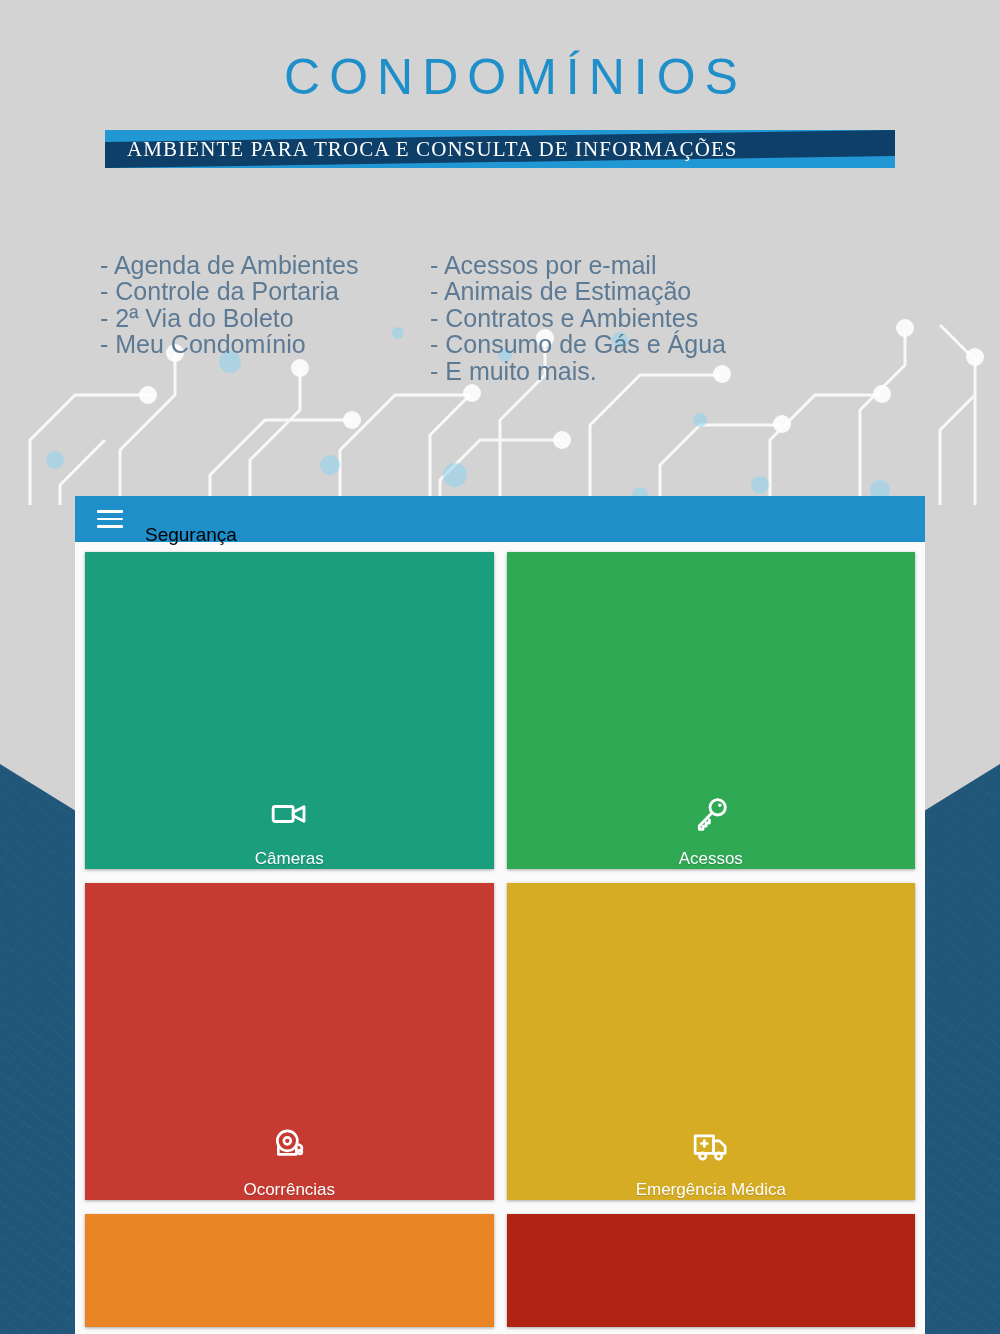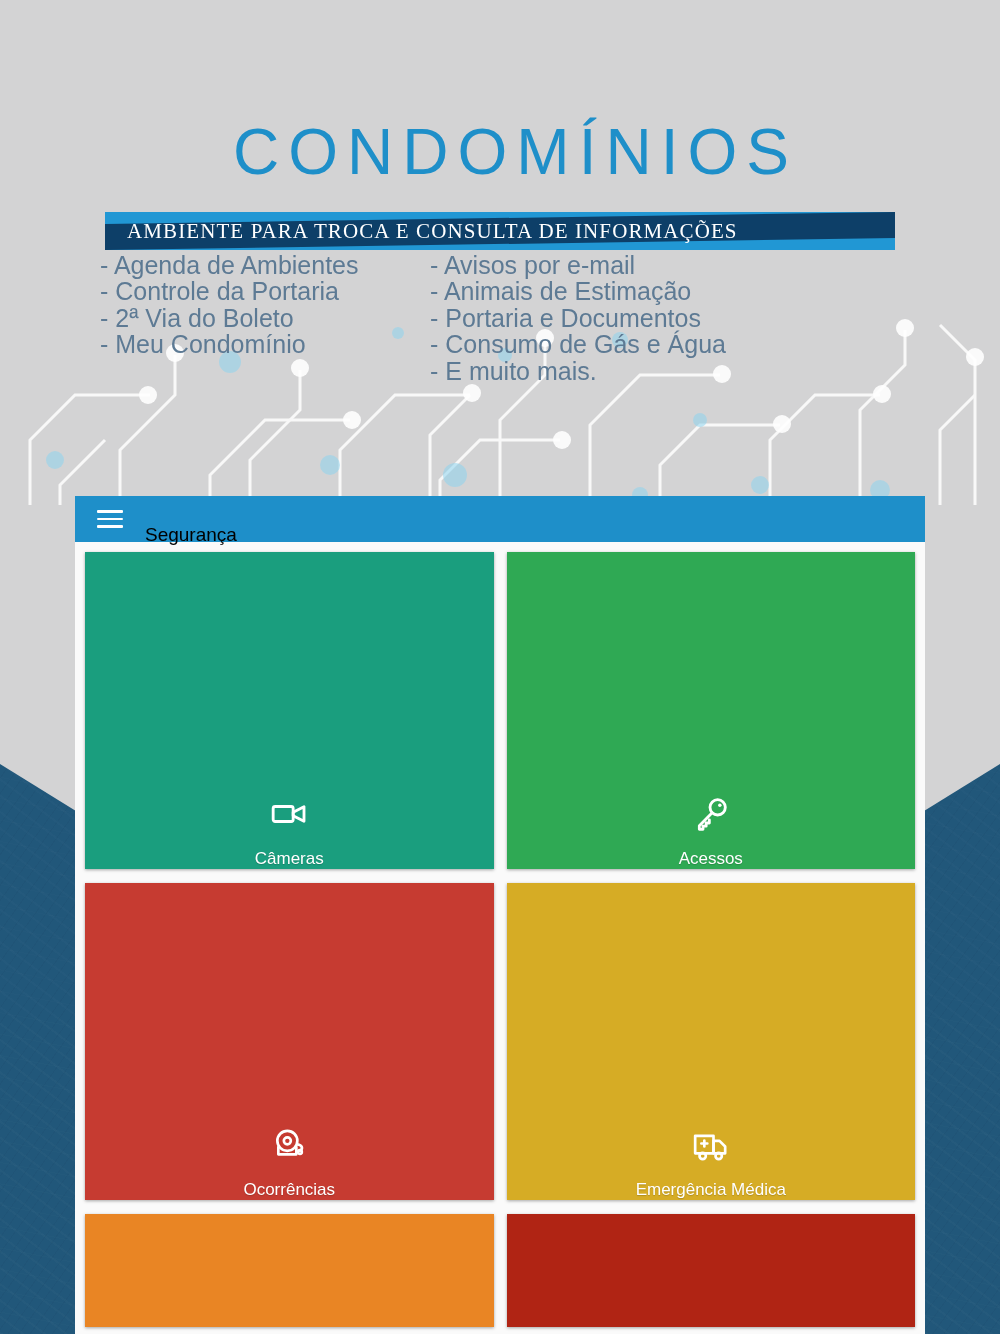--- a/index.html
+++ b/index.html
@@ -21,22 +21,22 @@
   }
   .corner-left{left:0;clip-path:polygon(0 90px, 100% 350px, 100% 100%, 0 100%);}
   .corner-right{right:0;clip-path:polygon(0 350px, 100% 90px, 100% 100%, 0 100%);}
 
   
   .circuit{position:absolute;left:0;top:300px;width:1000px;height:205px;pointer-events:none;}
 
   
   .promo{position:absolute;left:0;top:0;width:1000px;}
   .promo-title{
-    text-align:center;color:#1e8fc9;font-size:64px;letter-spacing:9px;
-    font-weight:400;line-height:1;padding-top:120px;margin-left:31px;
+    text-align:center;color:#1e8fc9;font-size:50px;letter-spacing:9px;
+    font-weight:400;line-height:1;padding-top:52px;margin-left:31px;
   }
   .promo-banner{
     position:relative;margin:28px auto 0;width:790px;height:38px;overflow:hidden;
     background:#2197d4;
   }
   .promo-banner::before{
     content:"";position:absolute;inset:0;
     background:#0d3f68;
     clip-path:polygon(0 12px, 100% 0, 100% 26px, 0 38px);
   }
@@ -148,23 +148,23 @@
 </div>
 
 <div class="promo-lists">
   <div class="promo-col promo-col-left">
     <p class="promo-li">- Agenda de Ambientes</p>
     <p class="promo-li">- Controle da Portaria</p>
     <p class="promo-li">- 2ª Via do Boleto</p>
     <p class="promo-li">- Meu Condomínio</p>
   </div>
   <div class="promo-col promo-col-right">
-    <p class="promo-li">- Avisos por e-mail</p>
+    <p class="promo-li">- Acessos por e-mail</p>
     <p class="promo-li">- Animais de Estimação</p>
-    <p class="promo-li">- Portaria e Documentos</p>
+    <p class="promo-li">- Contratos e Ambientes</p>
     <p class="promo-li">- Consumo de Gás e Água</p>
     <p class="promo-li">- E muito mais.</p>
   </div>
 </div>
 
 <div class="app">
 
   <div class="appbar">
     <div class="hamburger">
       <span></span>

